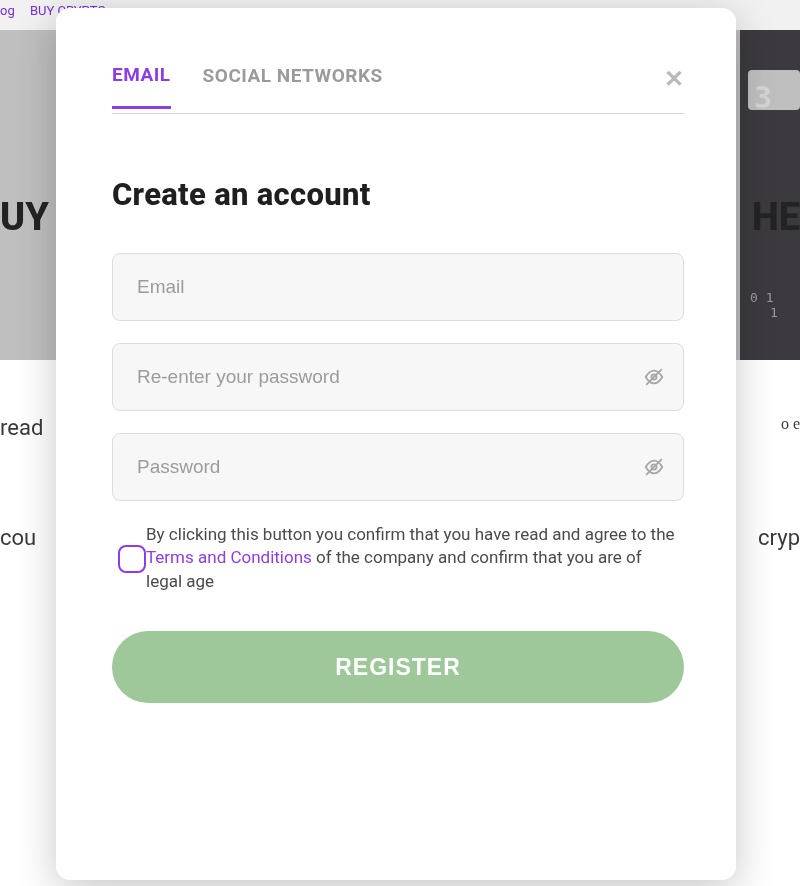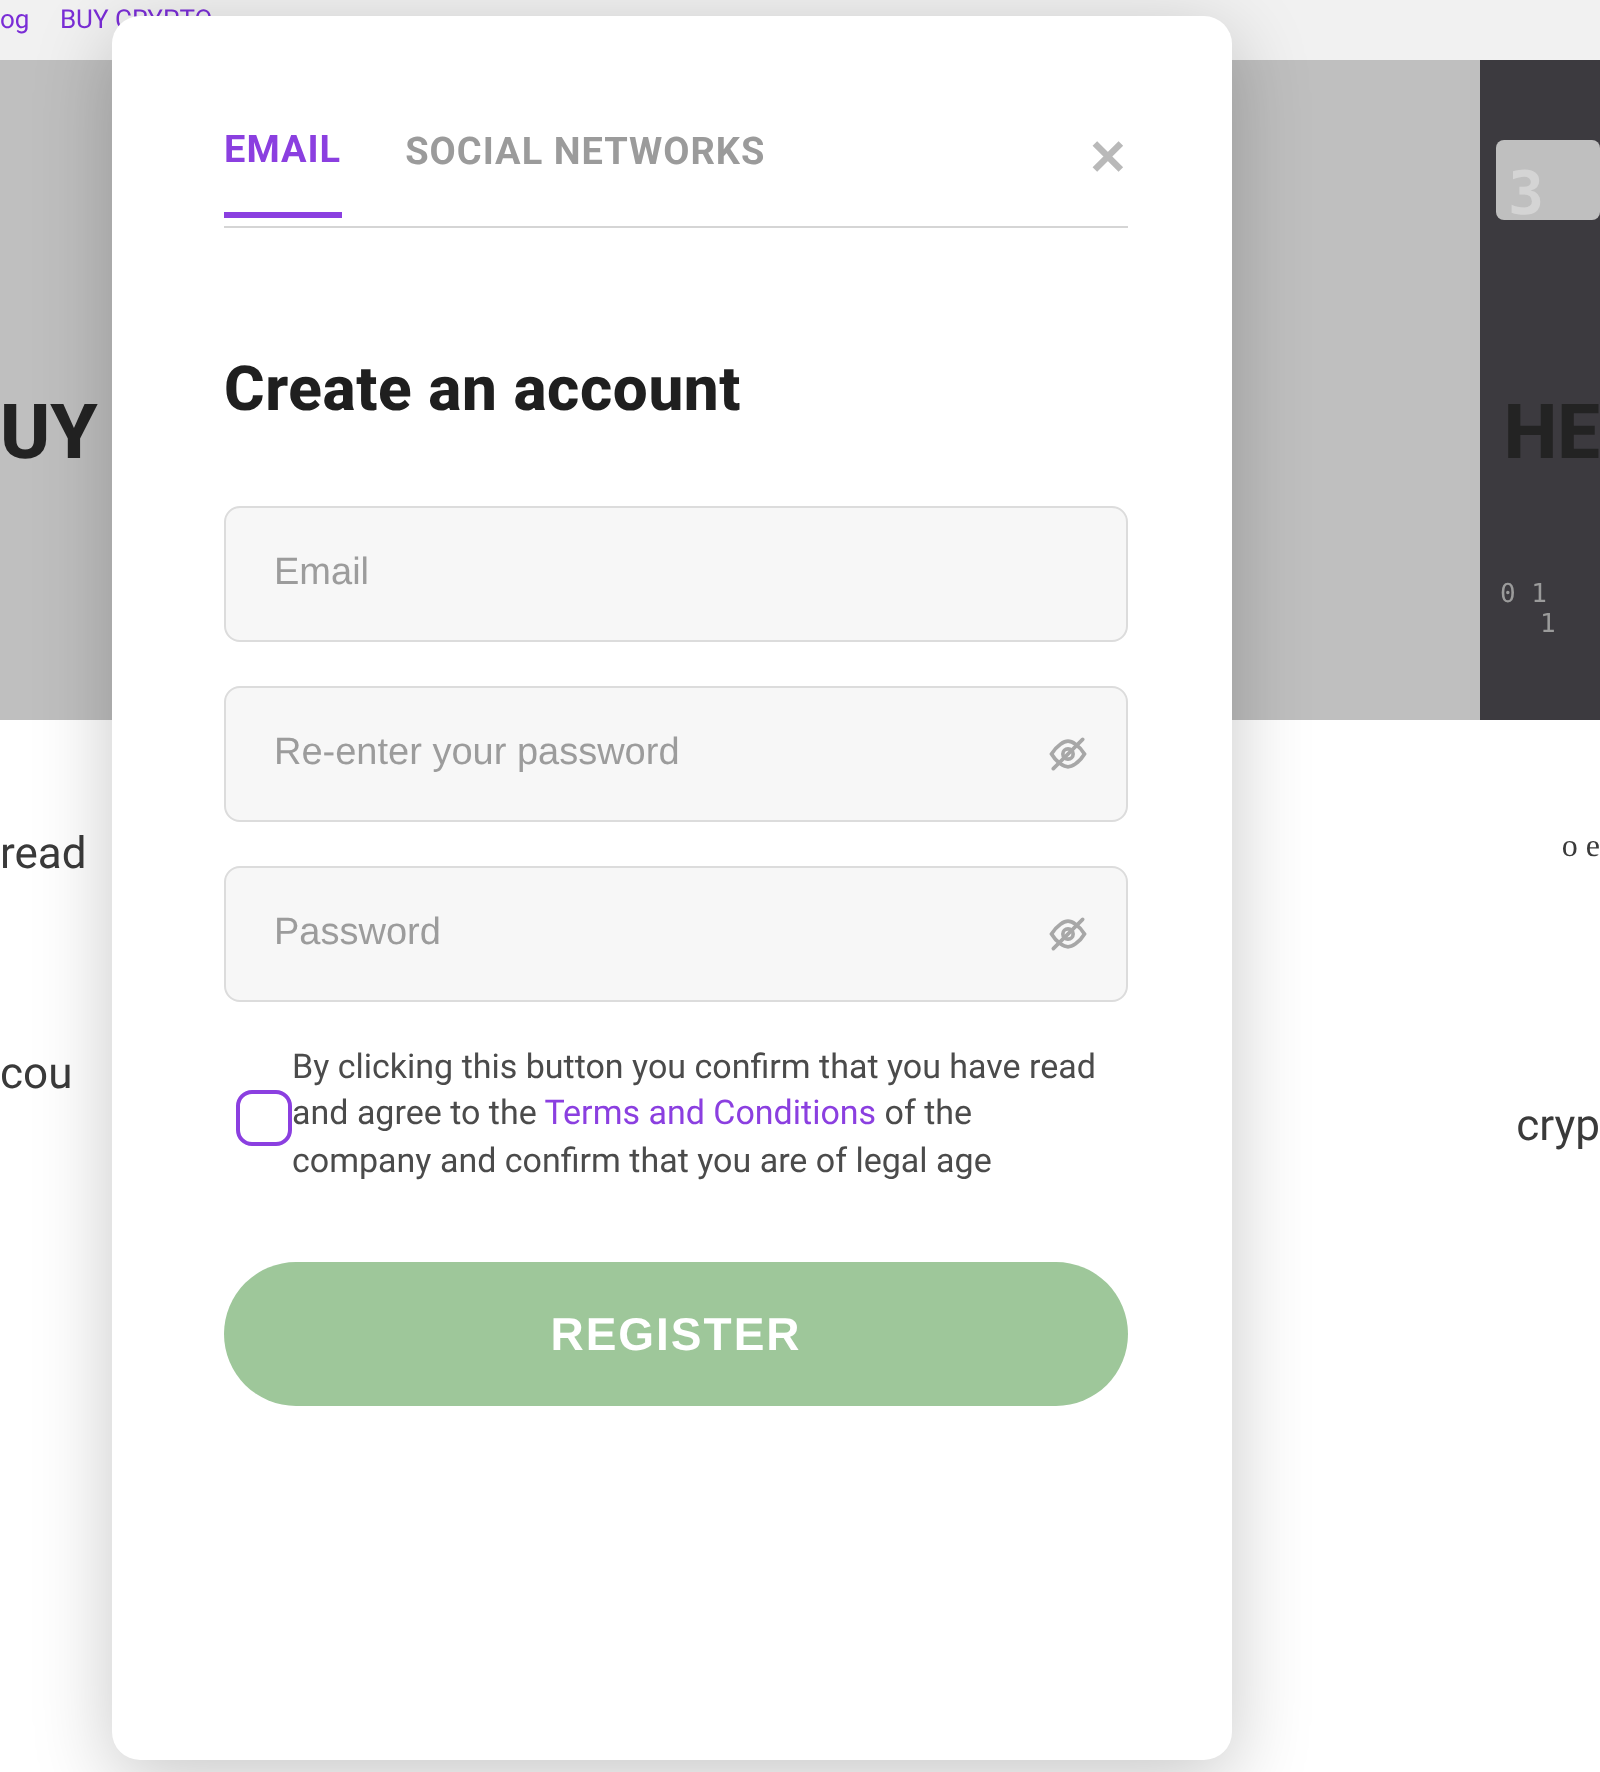--- a/index.html
+++ b/index.html
@@ -12,31 +12,31 @@
       background: linear-gradient(to bottom, #f1f1f1 0px, #f1f1f1 30px, #bfbfbf 30px, #bfbfbf 360px, #ffffff 360px, #ffffff 100%);
       color: #3b3b3b;
     }
     .bg .nav { position: absolute; top: 3px; left: 0; color: #7a2dd6; font-size: 13px; }
     .bg .nav span { margin-right: 12px; }
     .bg .hero-left { position: absolute; left: 0; top: 195px; font-weight: 800; font-size: 38px; color: #232323; text-align: right; }
     .bg .hero-right { position: absolute; right: 0; top: 195px; font-weight: 800; font-size: 38px; color: #232323; text-align: center; }
     .bg .line2-left { position: absolute; left: 0; top: 415px; font-size: 22px; color: #3a3a3a; }
     .bg .line2-right { position: absolute; right: 0; top: 415px; font-size: 16px; color: #3a3a3a; text-align: left; font-family: Liberation Serif, serif; }
     .bg .line3-left { position: absolute; left: 0; top: 525px; font-size: 22px; color: #3a3a3a; }
-    .bg .line3-right { position: absolute; right: 0; top: 551px; font-size: 22px; color: #3a3a3a; text-align: right; }
+    .bg .line3-right { position: absolute; right: 0; top: 525px; font-size: 22px; color: #3a3a3a; text-align: right; }
     .bg .dark-box { position: absolute; right: 0; top: 30px; height: 330px; width: 60px; background: #3c3a3f; }
     .bg .dark-box .block { position: absolute; top: 40px; left: 8px; width: 52px; height: 40px; background: #bfbfbf; border-radius: 4px; }
     .bg .dark-box .num { position: absolute; top: 50px; left: 10px; font-family: monospace; color: #9b9b9b; font-size: 13px; white-space: nowrap; }
     .bg .dark-box .num2 { position: absolute; top: 275px; left: 30px; font-family: monospace; color: #9b9b9b; font-size: 13px; }
 
     .modal {
       position: absolute;
       top: 8px;
       left: 56px;
-      width: 560px;
+      width: 680px;
       height: 872px;
       background: #fff;
       border-radius: 14px;
       box-shadow: 0 10px 40px rgba(0,0,0,.22);
       padding: 50px 52px 17px 56px;
     }
 
     .tabs {
       display: flex; align-items: center;
       border-bottom: 1px solid #d5d5d5;

